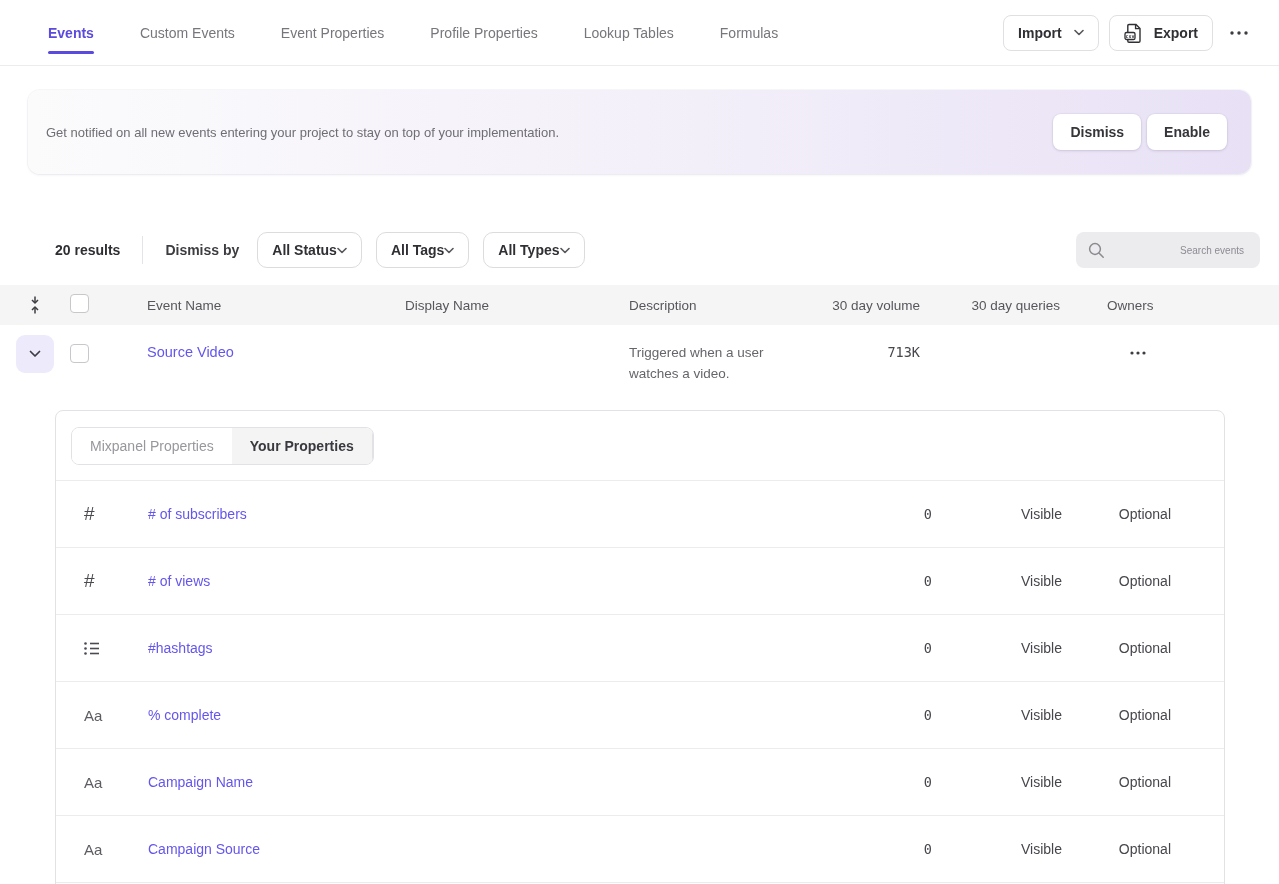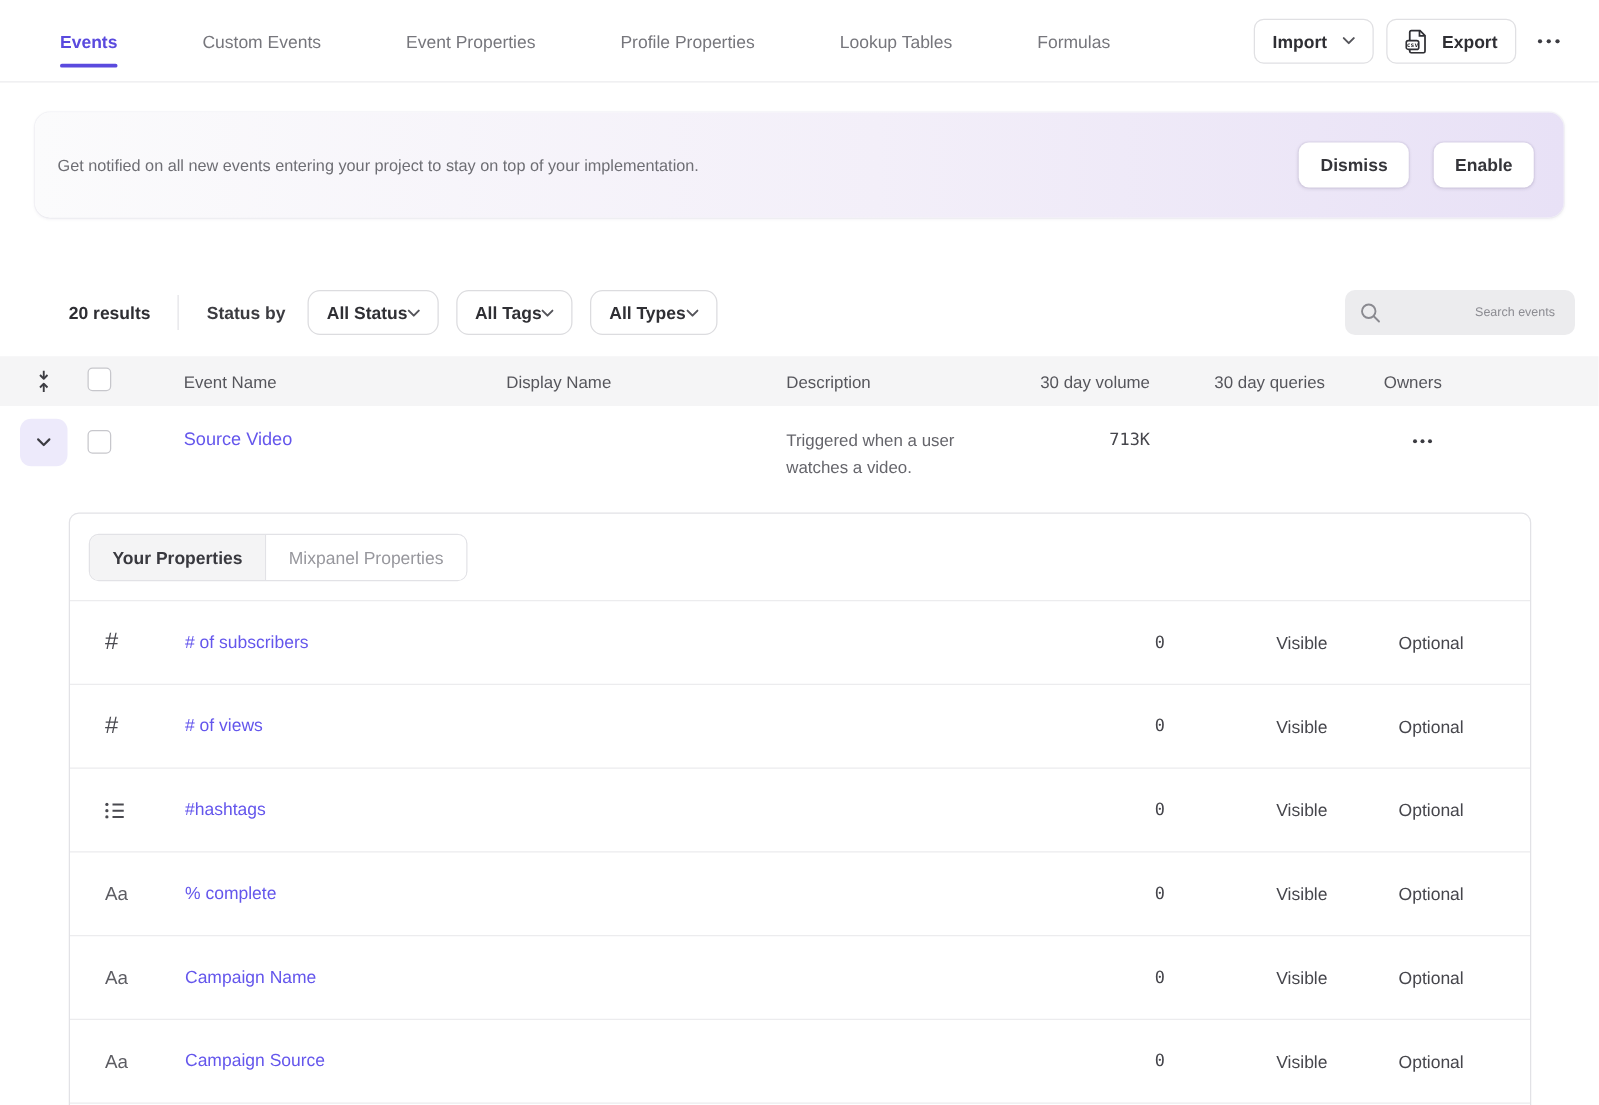--- a/index.html
+++ b/index.html
@@ -2,41 +2,41 @@
 <html><head>
 <meta charset="utf-8">
 <style>
   * { margin:0; padding:0; box-sizing:border-box; }
   html,body { width:1279px; height:884px; overflow:hidden; background:#ffffff;
     font-family:"Liberation Sans", sans-serif; color:#3a3a3f; }
 
   
   .topnav { height:66px; display:flex; align-items:center; padding:0 24px 0 48px;
     border-bottom:1px solid #ececee; background:#fff; }
-  .nav-tabs { display:flex; align-items:flex-start; gap:68px; }
+  .nav-tabs { display:flex; align-items:flex-start; gap:46px; }
   .nav-tab { font-size:14px; color:#76767c; cursor:pointer; position:relative; white-space:nowrap; }
   .nav-tab.active { color:#5a4ade; font-weight:700; }
   .nav-tab.active::after { content:""; position:absolute; left:0; right:0; bottom:-13px;
     height:3px; border-radius:3px; background:#5a4ade; }
   .nav-actions { margin-left:auto; display:flex; align-items:center; gap:10px; }
   .btn-outline { display:flex; align-items:center; gap:12px; height:36px; padding:0 14px;
     border:1px solid #e0e0e3; border-radius:8px; background:#fff; font-size:14px;
     font-weight:600; color:#2f2f34; cursor:pointer; font-family:inherit; }
   .icon-btn { width:32px; height:32px; display:flex; align-items:center; justify-content:center;
     background:none; border:none; cursor:pointer; border-radius:6px; }
 
   
   .banner { margin:24px 28px 0; height:84px; border-radius:12px; display:flex; align-items:center;
     padding:0 24px 0 18px;
     background:linear-gradient(90deg,#fbfbfc 0%,#f3eff9 55%,#e8e1f6 100%);
     box-shadow:0 1px 3px rgba(40,30,80,0.08), 0 0 0 1px rgba(40,30,80,0.03); }
   .banner-text { display:flex; flex-direction:column; gap:5px; }
   .banner-title { font-size:15px; font-weight:700; color:#3a3a40; }
   .banner-desc { font-size:13px; color:#6e6e74; }
-  .banner-actions { margin-left:auto; display:flex; gap:20px;align-items:flex-end; }
+  .banner-actions { margin-left:auto; display:flex; gap:6px;align-items:flex-end; }
   .btn-white { height:36px; padding:0 17px; border:none; border-radius:8px; background:#fff;
     font-size:14px; font-weight:600; color:#35353a; cursor:pointer; font-family:inherit;
     box-shadow:0 1px 3px rgba(30,20,60,0.12), 0 0 0 1px rgba(30,20,60,0.03); }
 
   
   .filter-row { margin-top:58px; height:36px; display:flex; align-items:center; padding:0 19px 0 55px; }
   .results-count { font-size:14px; font-weight:600; color:#2e2e33; }
   .v-divider { width:1px; height:28px; background:#e4e4e7; margin:0 22px; }
   .filter-by { font-size:14px; font-weight:600; color:#3c3c41; margin-right:18px; }
   .dropdown-btn { display:flex; align-items:center; height:36px; padding:0 14px;
@@ -139,21 +139,21 @@
   </div>
   <div class="banner-actions">
     <button class="btn-white">Dismiss</button>
     <button class="btn-white">Enable</button>
   </div>
 </div>
 
 <div class="filter-row">
   <div class="results-count">20 results</div>
   <div class="v-divider"></div>
-  <div class="filter-by">Status by</div>
+  <div class="filter-by">Dismiss by</div>
 
   <button class="dropdown-btn">
     <span>All Status</span>
     <span>
       <svg width="10" height="7" viewBox="0 0 10 7">
           <polyline points="1,1.5 5,5.5 9,1.5" fill="none" stroke="#55555b" stroke-width="1.6" stroke-linecap="round" stroke-linejoin="round"></polyline>
         </svg>
     </span>
   </button>
   <button class="dropdown-btn">
@@ -232,22 +232,22 @@
             <circle cx="14" cy="2" r="1.6" fill="#3c3c42"></circle>
           </svg>
       </span>
     </button>
   </div>
 </div>
 
 <div class="props-panel">
   <div class="props-tabbar">
     <div class="segmented">
+      <button class="segment">Mixpanel Properties</button>
       <button class="segment active">Your Properties</button>
-      <button class="segment">Mixpanel Properties</button>
     </div>
   </div>
 
   <div class="prop-row">
     <div class="prop-icon glyph-hash">#</div>
     <div><a class="prop-name"># of subscribers</a></div>
     <div class="prop-val num">0</div>
     <div class="prop-flag">Visible</div>
     <div class="prop-flag">Optional</div>
   </div>

